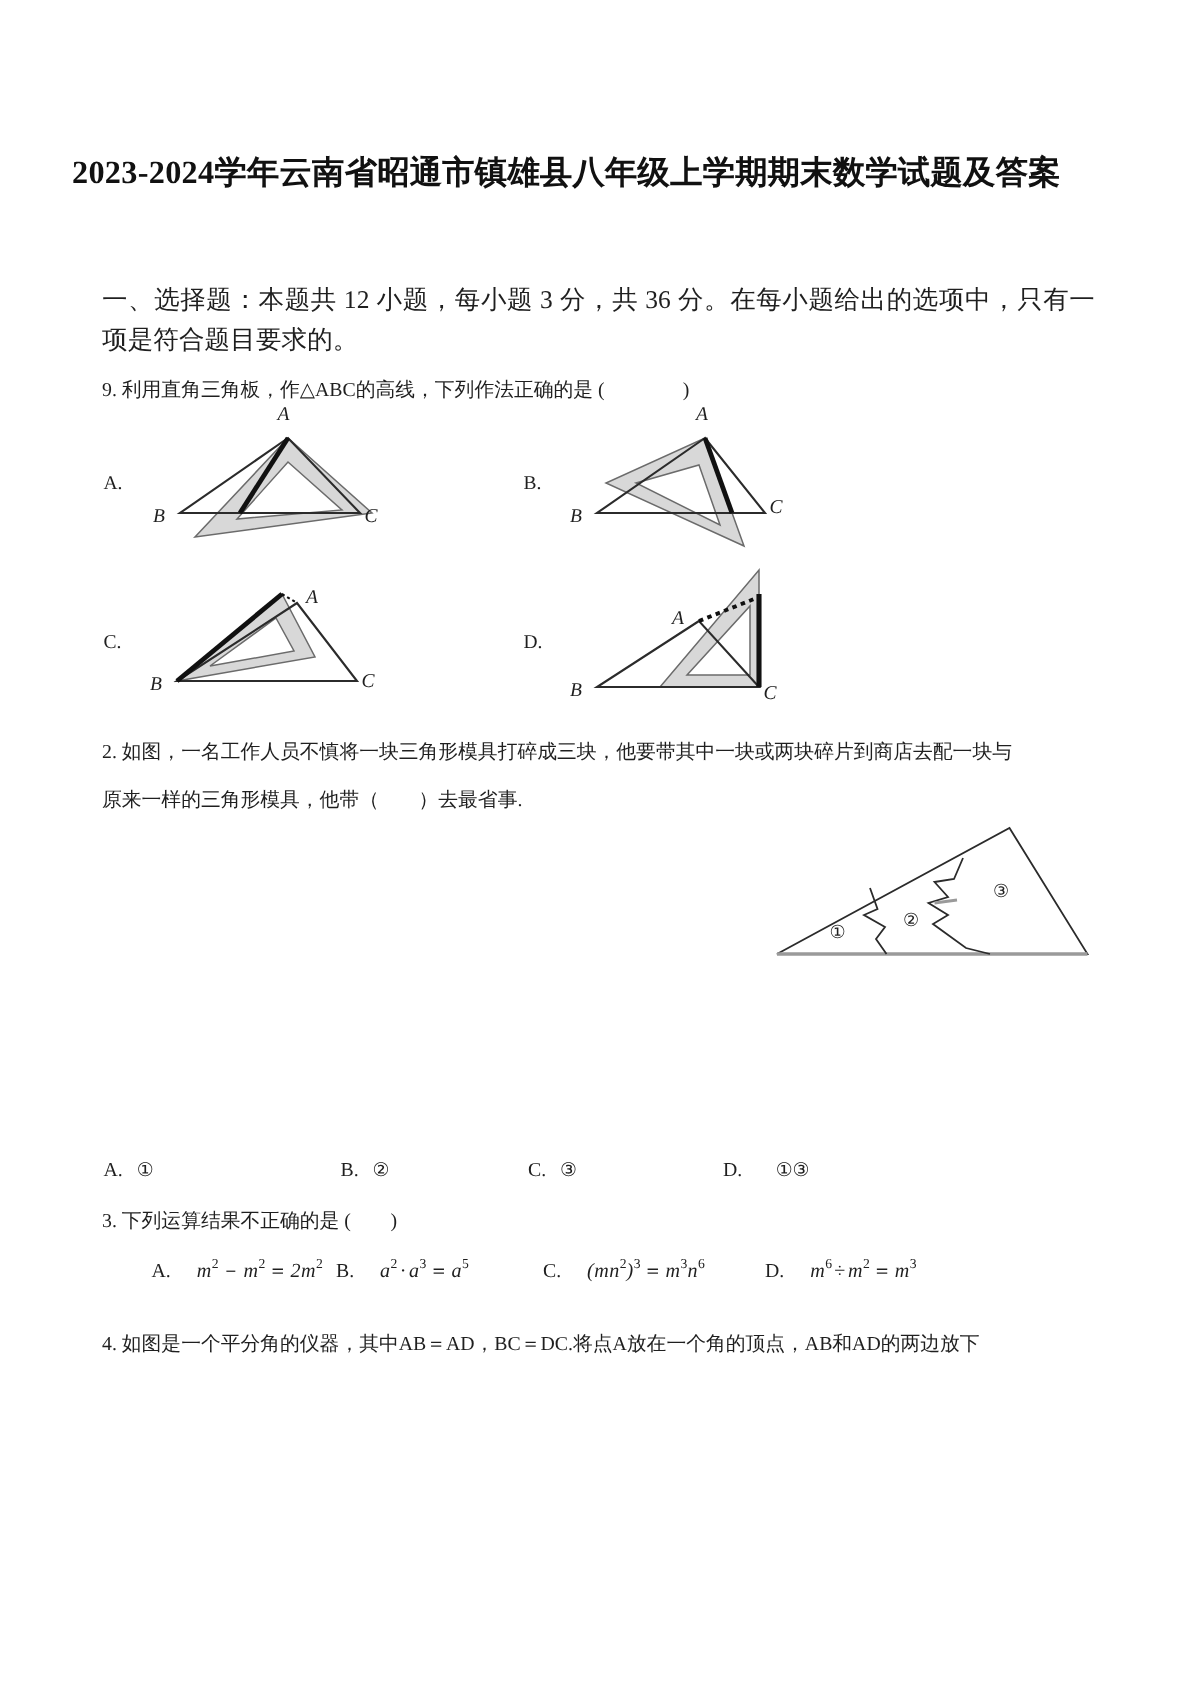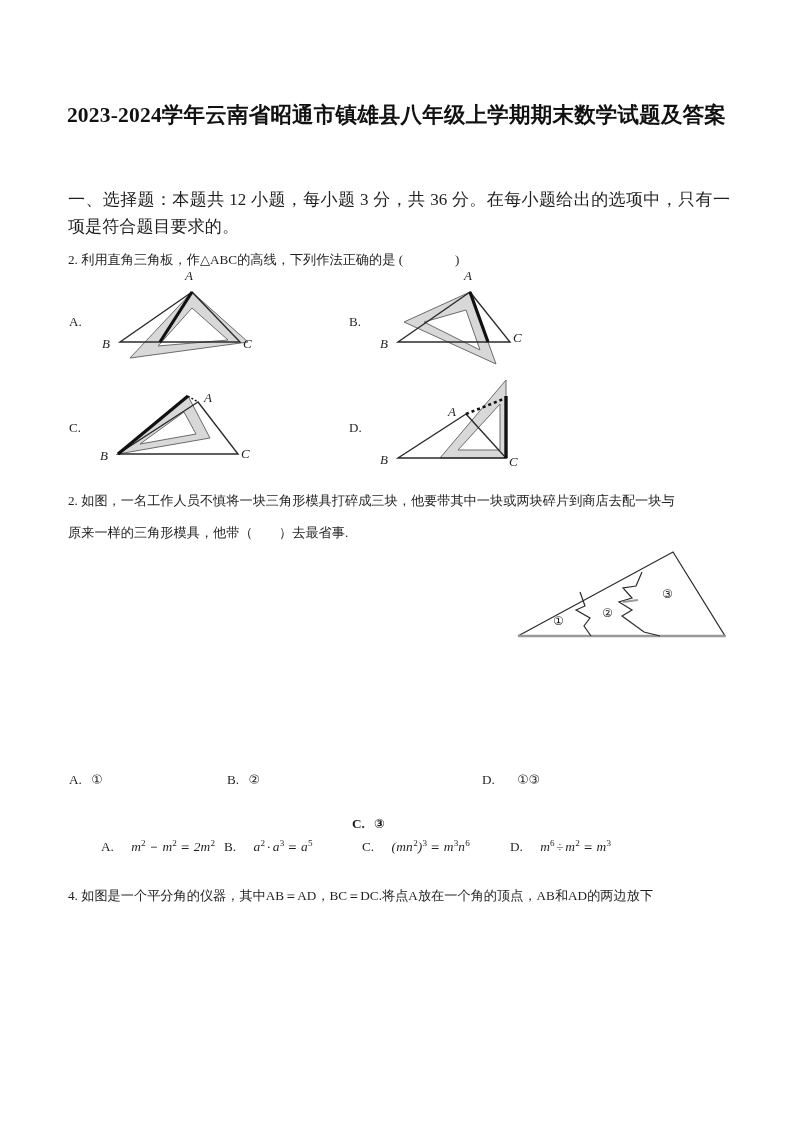--- a/index.html
+++ b/index.html
@@ -19,21 +19,21 @@
     position: absolute;
     left: 0; top: 0;
     width: 793px;
     height: 1122px;
   }
   .doc-title {
     position: absolute;
     left: 48px;
     top: 96px;
     width: 697px;
-    text-align: center;
+    text-align: left;
     font-size: 21.5px;
     font-weight: bold;
     line-height: 38px;
     letter-spacing: 0.2px;
     color: #111;
   }
   .para {
     position: absolute;
     font-size: 17px;
     line-height: 27px;
@@ -92,21 +92,21 @@
 </head>
 <body>
 
 <div class="page">
 
   <div class="doc-title">2023-2024学年云南省昭通市镇雄县八年级上学期期末数学试题及答案</div>
 
   <div class="para" style="left:68px; top:186px; width:662px; text-align:justify;">一、选择题：本题共 12 小题，每小题 3 分，共 36 分。在每小题给出的选项中，只有一项是符合题目要求的。</div>
 
   <div class="q-stem" style="left:68px; top:246px; width:660px;">
-    <span>2. 利用直角三角板，作</span><span class="mi">△ABC</span><span>的高线，下列作法正确的是 (</span><span style="display:inline-block;width:52px;"></span><span>)</span>
+    <span>9. 利用直角三角板，作</span><span class="mi">△ABC</span><span>的高线，下列作法正确的是 (</span><span style="display:inline-block;width:52px;"></span><span>)</span>
   </div>
 
   <div class="fig-label" style="left:69px; top:314px;">A.</div>
   <div class="fig" style="left:100px; top:280px;">
     <svg width="160" height="80" viewBox="0 0 160 80">
 
       <polygon points="92,12 148,62 30,78" fill="#d8d8d8" stroke="#6b6b6b" stroke-width="1"></polygon>
       <polygon points="92,28 128,60 58,66" fill="#ffffff" stroke="#6b6b6b" stroke-width="1"></polygon>
 
       <polygon points="92,12 20,62 140,62" fill="none" stroke="#2b2b2b" stroke-width="1.4"></polygon>
@@ -184,29 +184,30 @@
   </div>
 
   <div class="opt-cell" style="left:69px; top:772px;">
     <span class="opt-letter">A.</span>
     <span class="circled" style="margin-left:6px;">①</span>
   </div>
   <div class="opt-cell" style="left:227px; top:772px;">
     <span class="opt-letter">B.</span>
     <span class="circled" style="margin-left:6px;">②</span>
   </div>
-  <div class="opt-cell" style="left:352px; top:816px;font-weight:bold;">
+  <div class="opt-cell" style="left:352px; top:772px;">
     <span class="opt-letter">C.</span>
     <span class="circled" style="margin-left:6px;">③</span>
   </div>
   <div class="opt-cell" style="left:482px; top:772px;">
     <span class="opt-letter">D.</span>
     <span class="circled" style="margin-left:19px;">①③</span>
   </div>
 
+  <div class="q-stem" style="left:68px; top:800px;">3. 下列运算结果不正确的是 (　　)</div>
 
   <div class="opt-cell" style="left:69px; top:838px;margin-left:32px;">
     <span class="opt-letter">A.</span>
     <span class="mathexp" style="margin-left:14px;">
       m<sup>2</sup><span class="op">－</span>m<sup>2</sup><span class="op">＝</span>2m<sup>2</sup>
     </span>
   </div>
   <div class="opt-cell" style="left:224px; top:838px;">
     <span class="opt-letter">B.</span>
     <span class="mathexp" style="margin-left:14px;">

